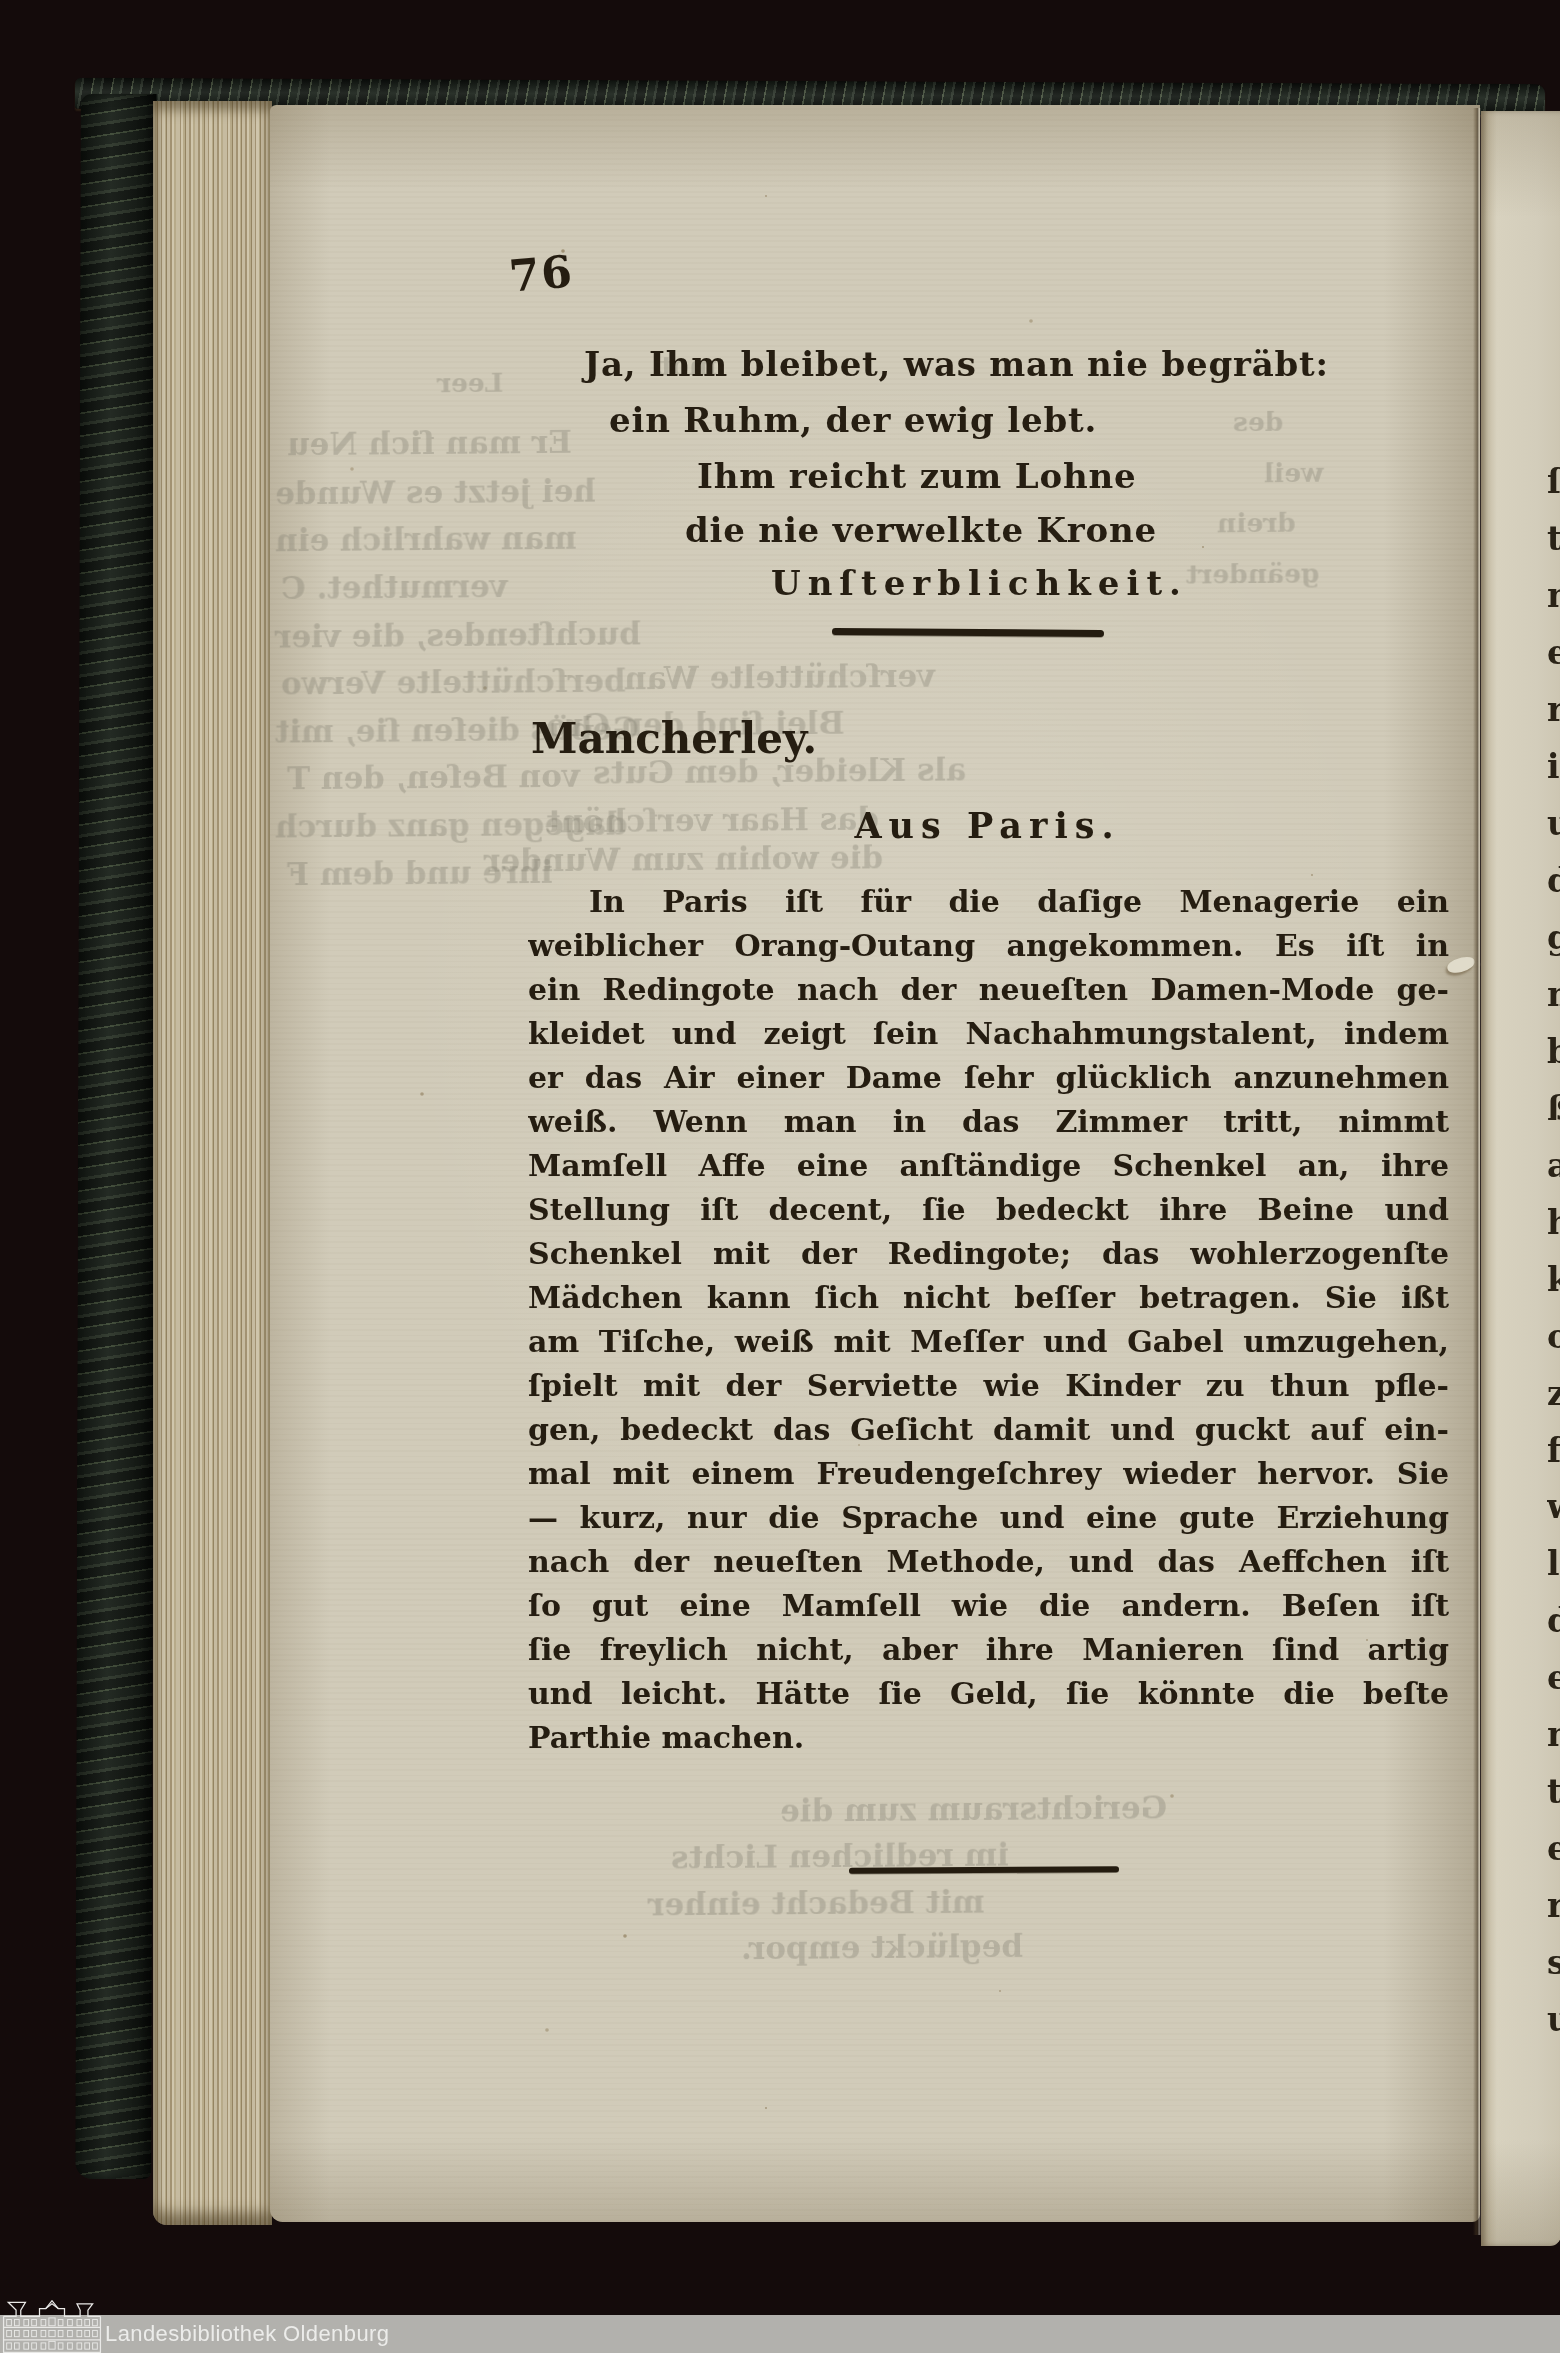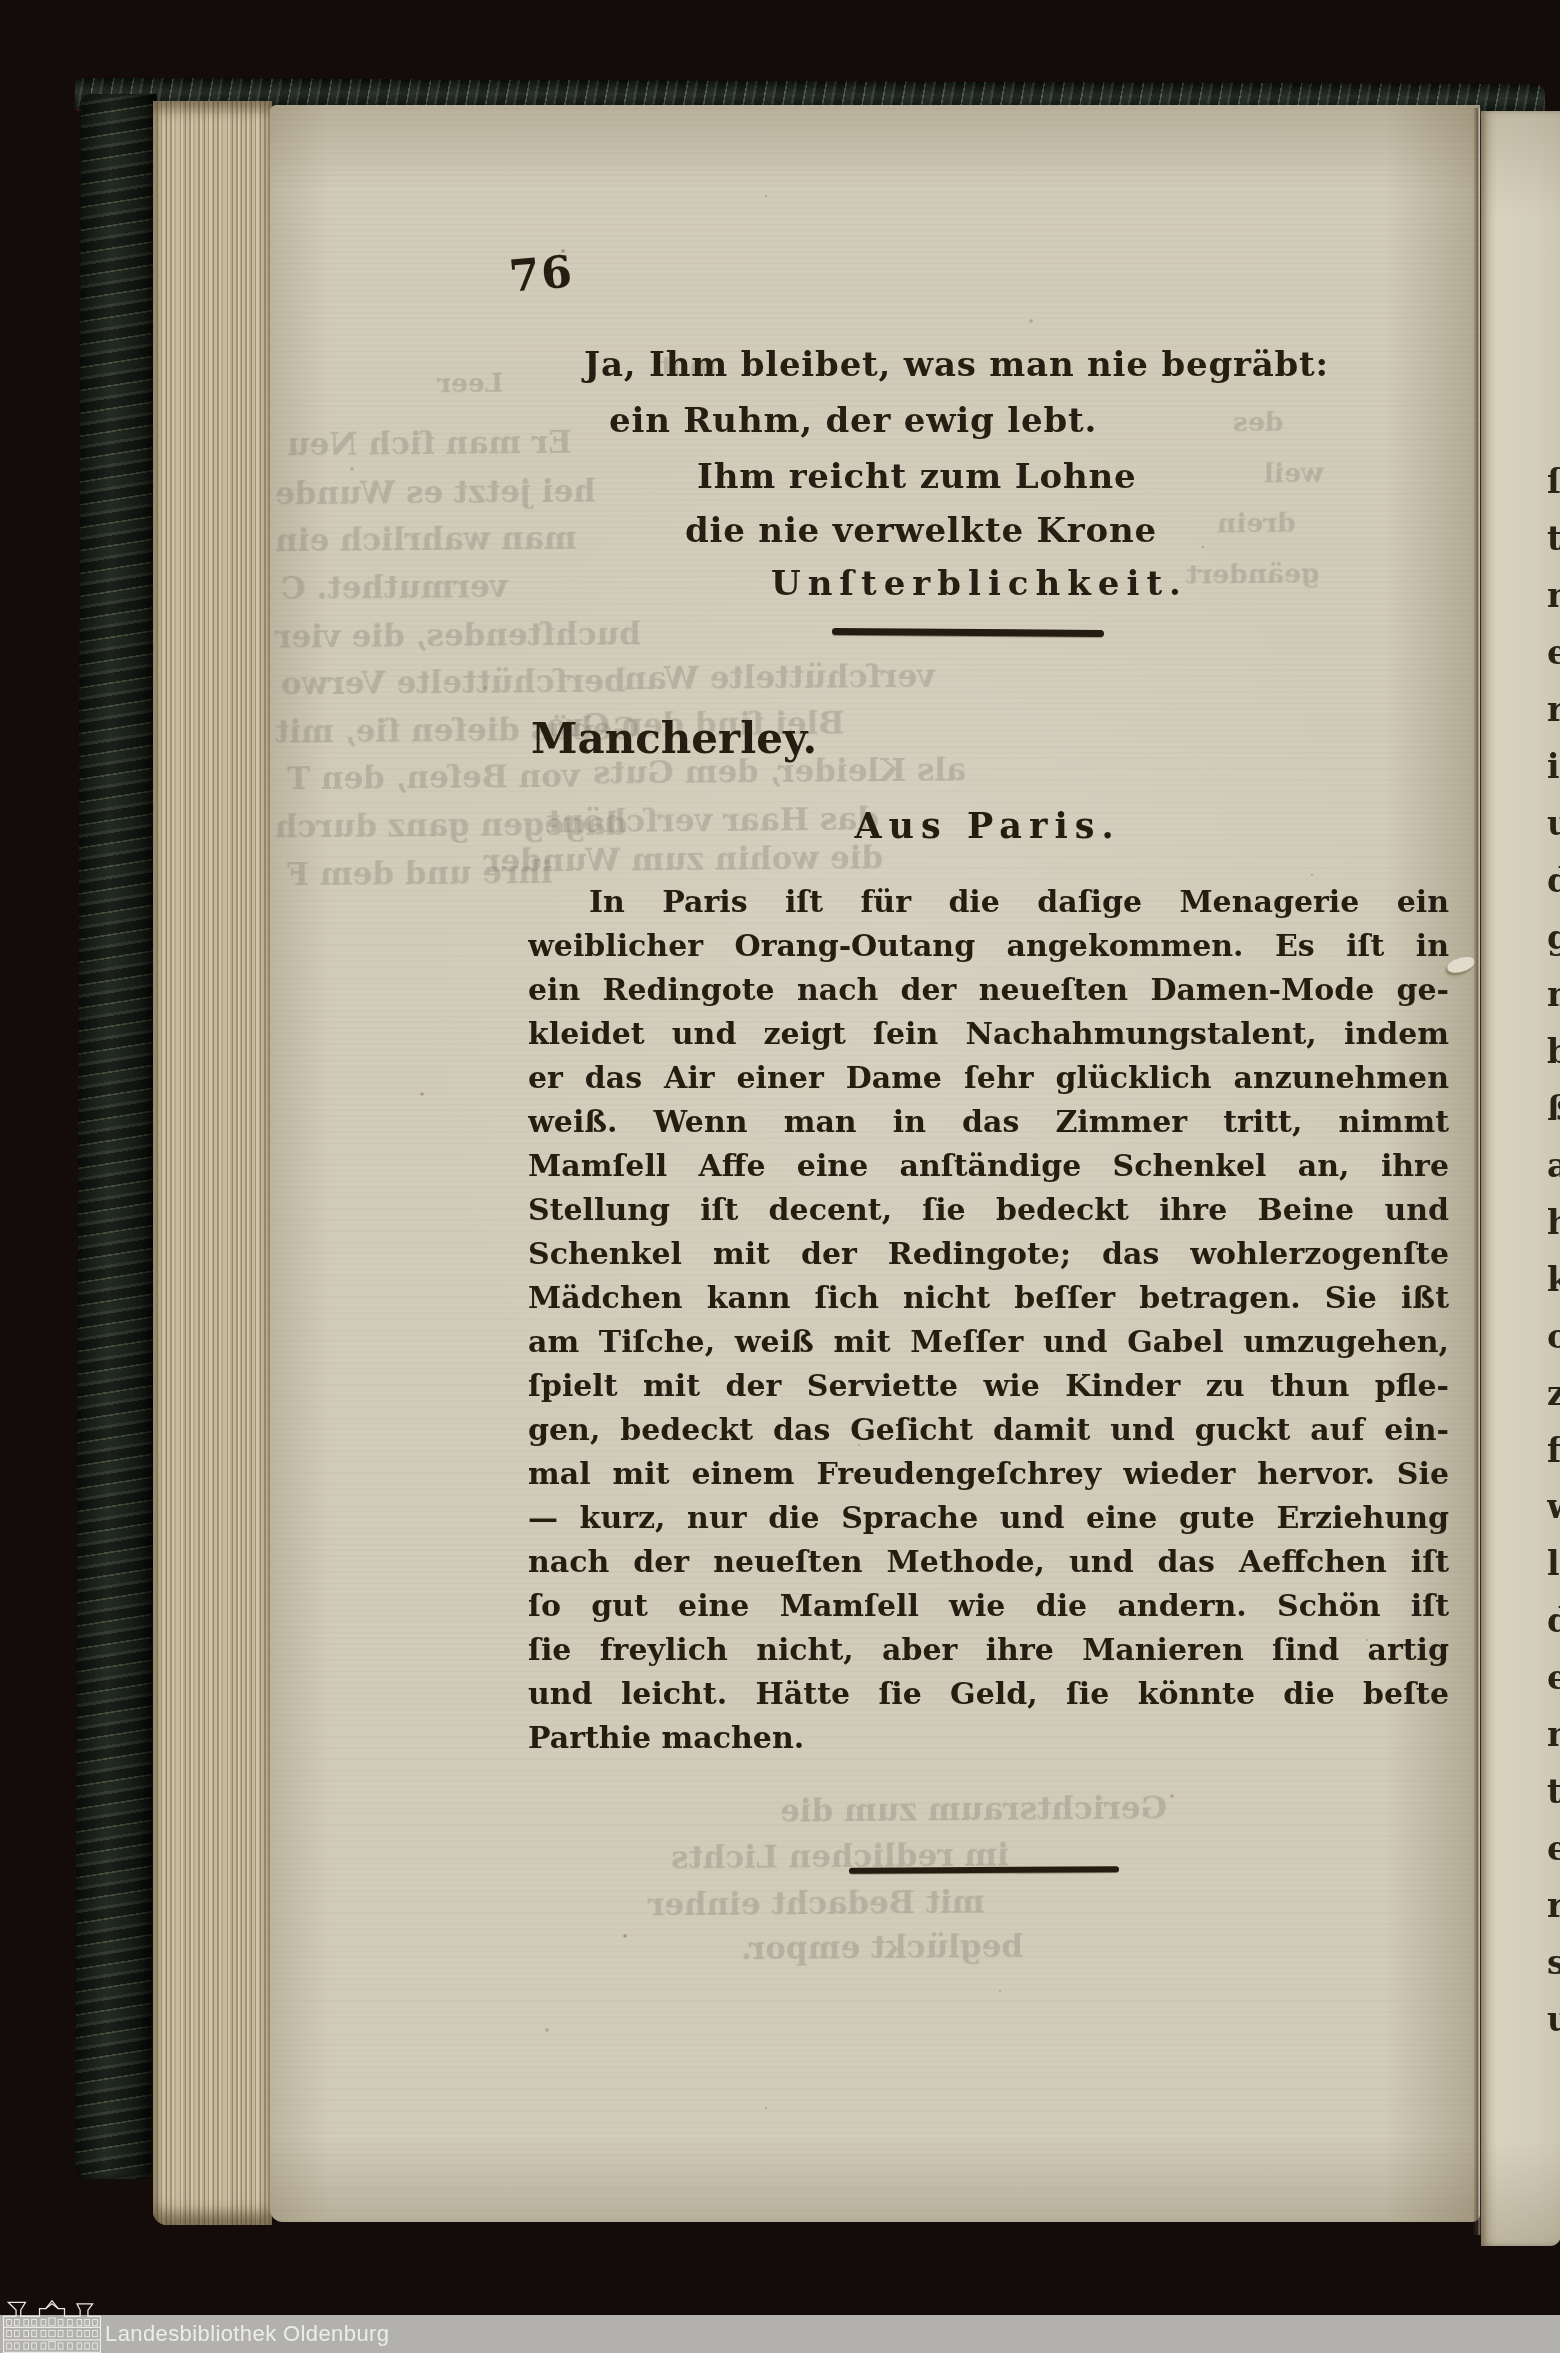--- a/index.html
+++ b/index.html
@@ -205,21 +205,21 @@
       <div class="jline">Mamſell Affe eine anſtändige Schenkel an, ihre</div>
       <div class="jline">Stellung iſt decent, ſie bedeckt ihre Beine und</div>
       <div class="jline">Schenkel mit der Redingote; das wohlerzogenſte</div>
       <div class="jline">Mädchen kann ſich nicht beſſer betragen.  Sie ißt</div>
       <div class="jline">am Tiſche, weiß mit Meſſer und Gabel umzugehen,</div>
       <div class="jline">ſpielt mit der Serviette wie Kinder zu thun pfle-</div>
       <div class="jline">gen, bedeckt das Geſicht damit und guckt auf ein-</div>
       <div class="jline">mal mit einem Freudengeſchrey wieder hervor.  Sie</div>
       <div class="jline">— kurz, nur die Sprache und eine gute Erziehung</div>
       <div class="jline">nach der neueſten Methode, und das Aeffchen iſt</div>
-      <div class="jline">ſo gut eine Mamſell wie die andern.  Schön iſt</div>
+      <div class="jline">ſo gut eine Mamſell wie die andern.  Beſen iſt</div>
       <div class="jline">ſie freylich nicht, aber ihre Manieren ſind artig</div>
       <div class="jline">und leicht.  Hätte ſie Geld, ſie könnte die beſte</div>
       <div class="jline last">Parthie machen.</div>
     </div>
 
   <div class="rule r2"></div>
 
   <div id="edge-glyphs">
       <span class="edge-glyph" style="top: 462px;">ſ</span>
       <span class="edge-glyph" style="top: 519px;">t</span>

